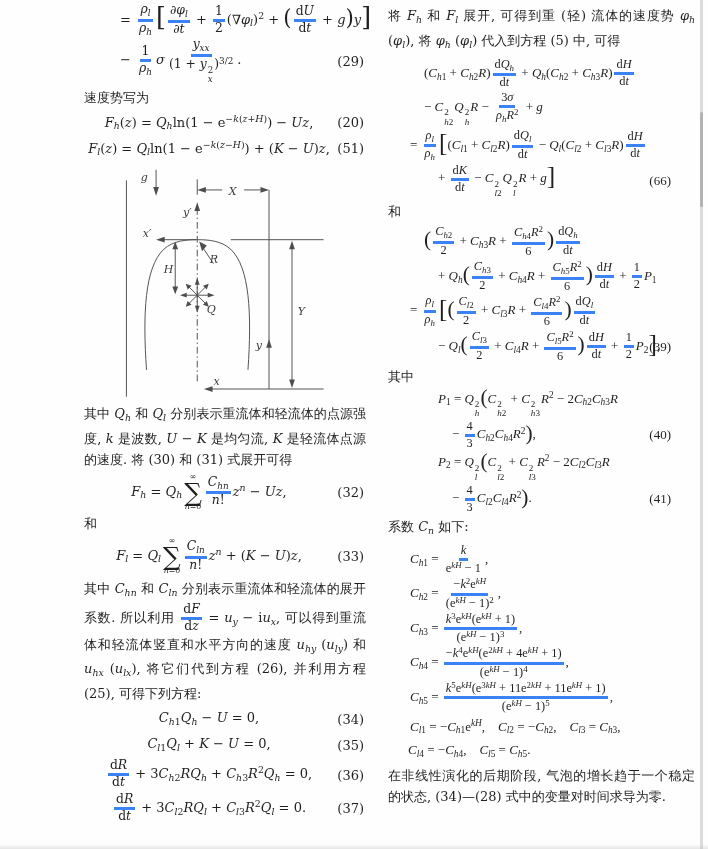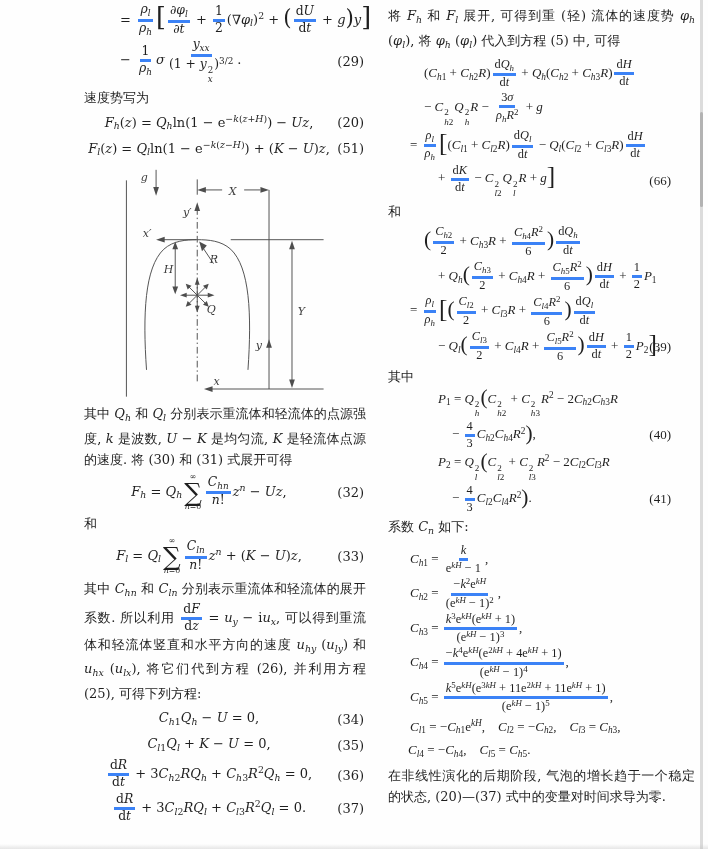--- a/index.html
+++ b/index.html
@@ -421,19 +421,19 @@
               <span class="de"><span class="rm">(</span><span class="rm">e</span><span class="sup">kH</span><span class="rm"> − 1)</span><span class="sup"><span class="rm">5</span></span></span>
             </span><span class="rm">,</span></span>
         </div>
         <div class="eqline">
           <span class="eqmath" style="margin-left: 22px;">C<span class="sub">l<span class="rm">1</span></span><span class="rm"> = −</span>C<span class="sub">h<span class="rm">1</span></span><span class="rm">e</span><span class="sup">kH</span><span class="rm">, </span>C<span class="sub">l<span class="rm">2</span></span><span class="rm"> = −</span>C<span class="sub">h<span class="rm">2</span></span><span class="rm">, </span>C<span class="sub">l<span class="rm">3</span></span><span class="rm"> = </span>C<span class="sub">h<span class="rm">3</span></span><span class="rm">,</span></span>
         </div>
         <div class="eqline">
           <span class="eqmath" style="margin-left: 20px;">C<span class="sub">l<span class="rm">4</span></span><span class="rm"> = −</span>C<span class="sub">h<span class="rm">4</span></span><span class="rm">, </span>C<span class="sub">l<span class="rm">5</span></span><span class="rm"> = </span>C<span class="sub">h<span class="rm">5</span></span><span class="rm">.</span></span>
         </div>
       </div>
-    <p class="para">在非线性演化的后期阶段, 气泡的增长趋于一个稳定的状态, (20)—(37) 式中的变量对时间求导为零.</p>
+    <p class="para">在非线性演化的后期阶段, 气泡的增长趋于一个稳定的状态, (34)—(28) 式中的变量对时间求导为零.</p>
   </div>
 
   <div class="edge-r"></div>
   <div class="edge-r2"></div>
   <div class="edge-b"></div>
 </div>
 
 </body></html>

